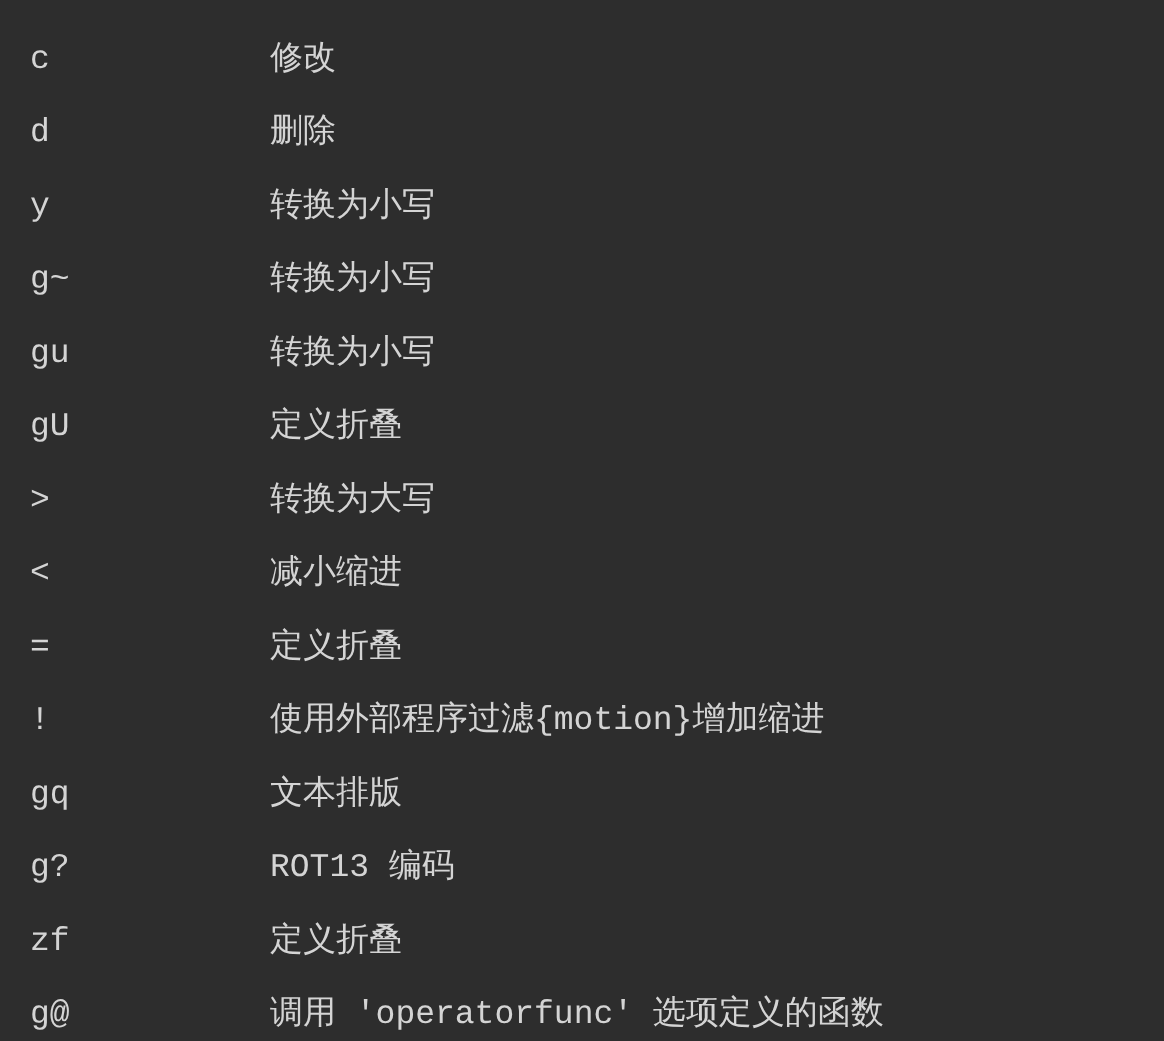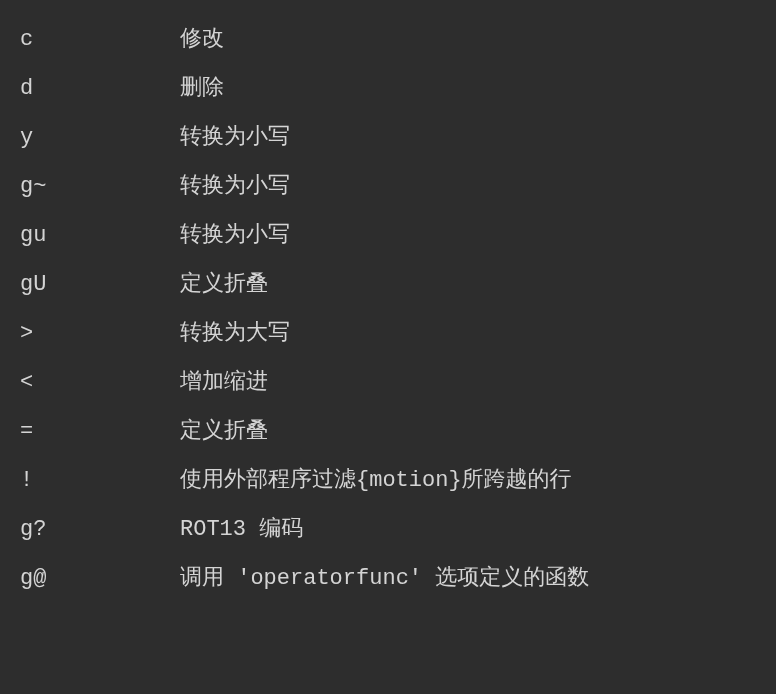--- a/index.html
+++ b/index.html
@@ -65,31 +65,39 @@
   <div class="row">
     <div class="cell-cmd">gU</div>
     <div class="cell-desc">定义折叠</div>
   </div>
   <div class="row">
     <div class="cell-cmd">&gt;</div>
     <div class="cell-desc">转换为大写</div>
   </div>
   <div class="row">
     <div class="cell-cmd">&lt;</div>
-    <div class="cell-desc">增加缩进</div>
+    <div class="cell-desc">减小缩进</div>
   </div>
   <div class="row">
     <div class="cell-cmd">=</div>
     <div class="cell-desc">定义折叠</div>
   </div>
   <div class="row">
     <div class="cell-cmd">!</div>
-    <div class="cell-desc">使用外部程序过滤{motion}所跨越的行</div>
+    <div class="cell-desc">使用外部程序过滤{motion}增加缩进</div>
+  </div>
+  <div class="row">
+    <div class="cell-cmd">gq</div>
+    <div class="cell-desc">文本排版</div>
   </div>
   <div class="row">
     <div class="cell-cmd">g?</div>
     <div class="cell-desc">ROT13 编码</div>
+  </div>
+  <div class="row">
+    <div class="cell-cmd">zf</div>
+    <div class="cell-desc">定义折叠</div>
   </div>
   <div class="row">
     <div class="cell-cmd">g@</div>
     <div class="cell-desc">调用 'operatorfunc' 选项定义的函数</div>
   </div>
 </div>
 
 </body></html>

